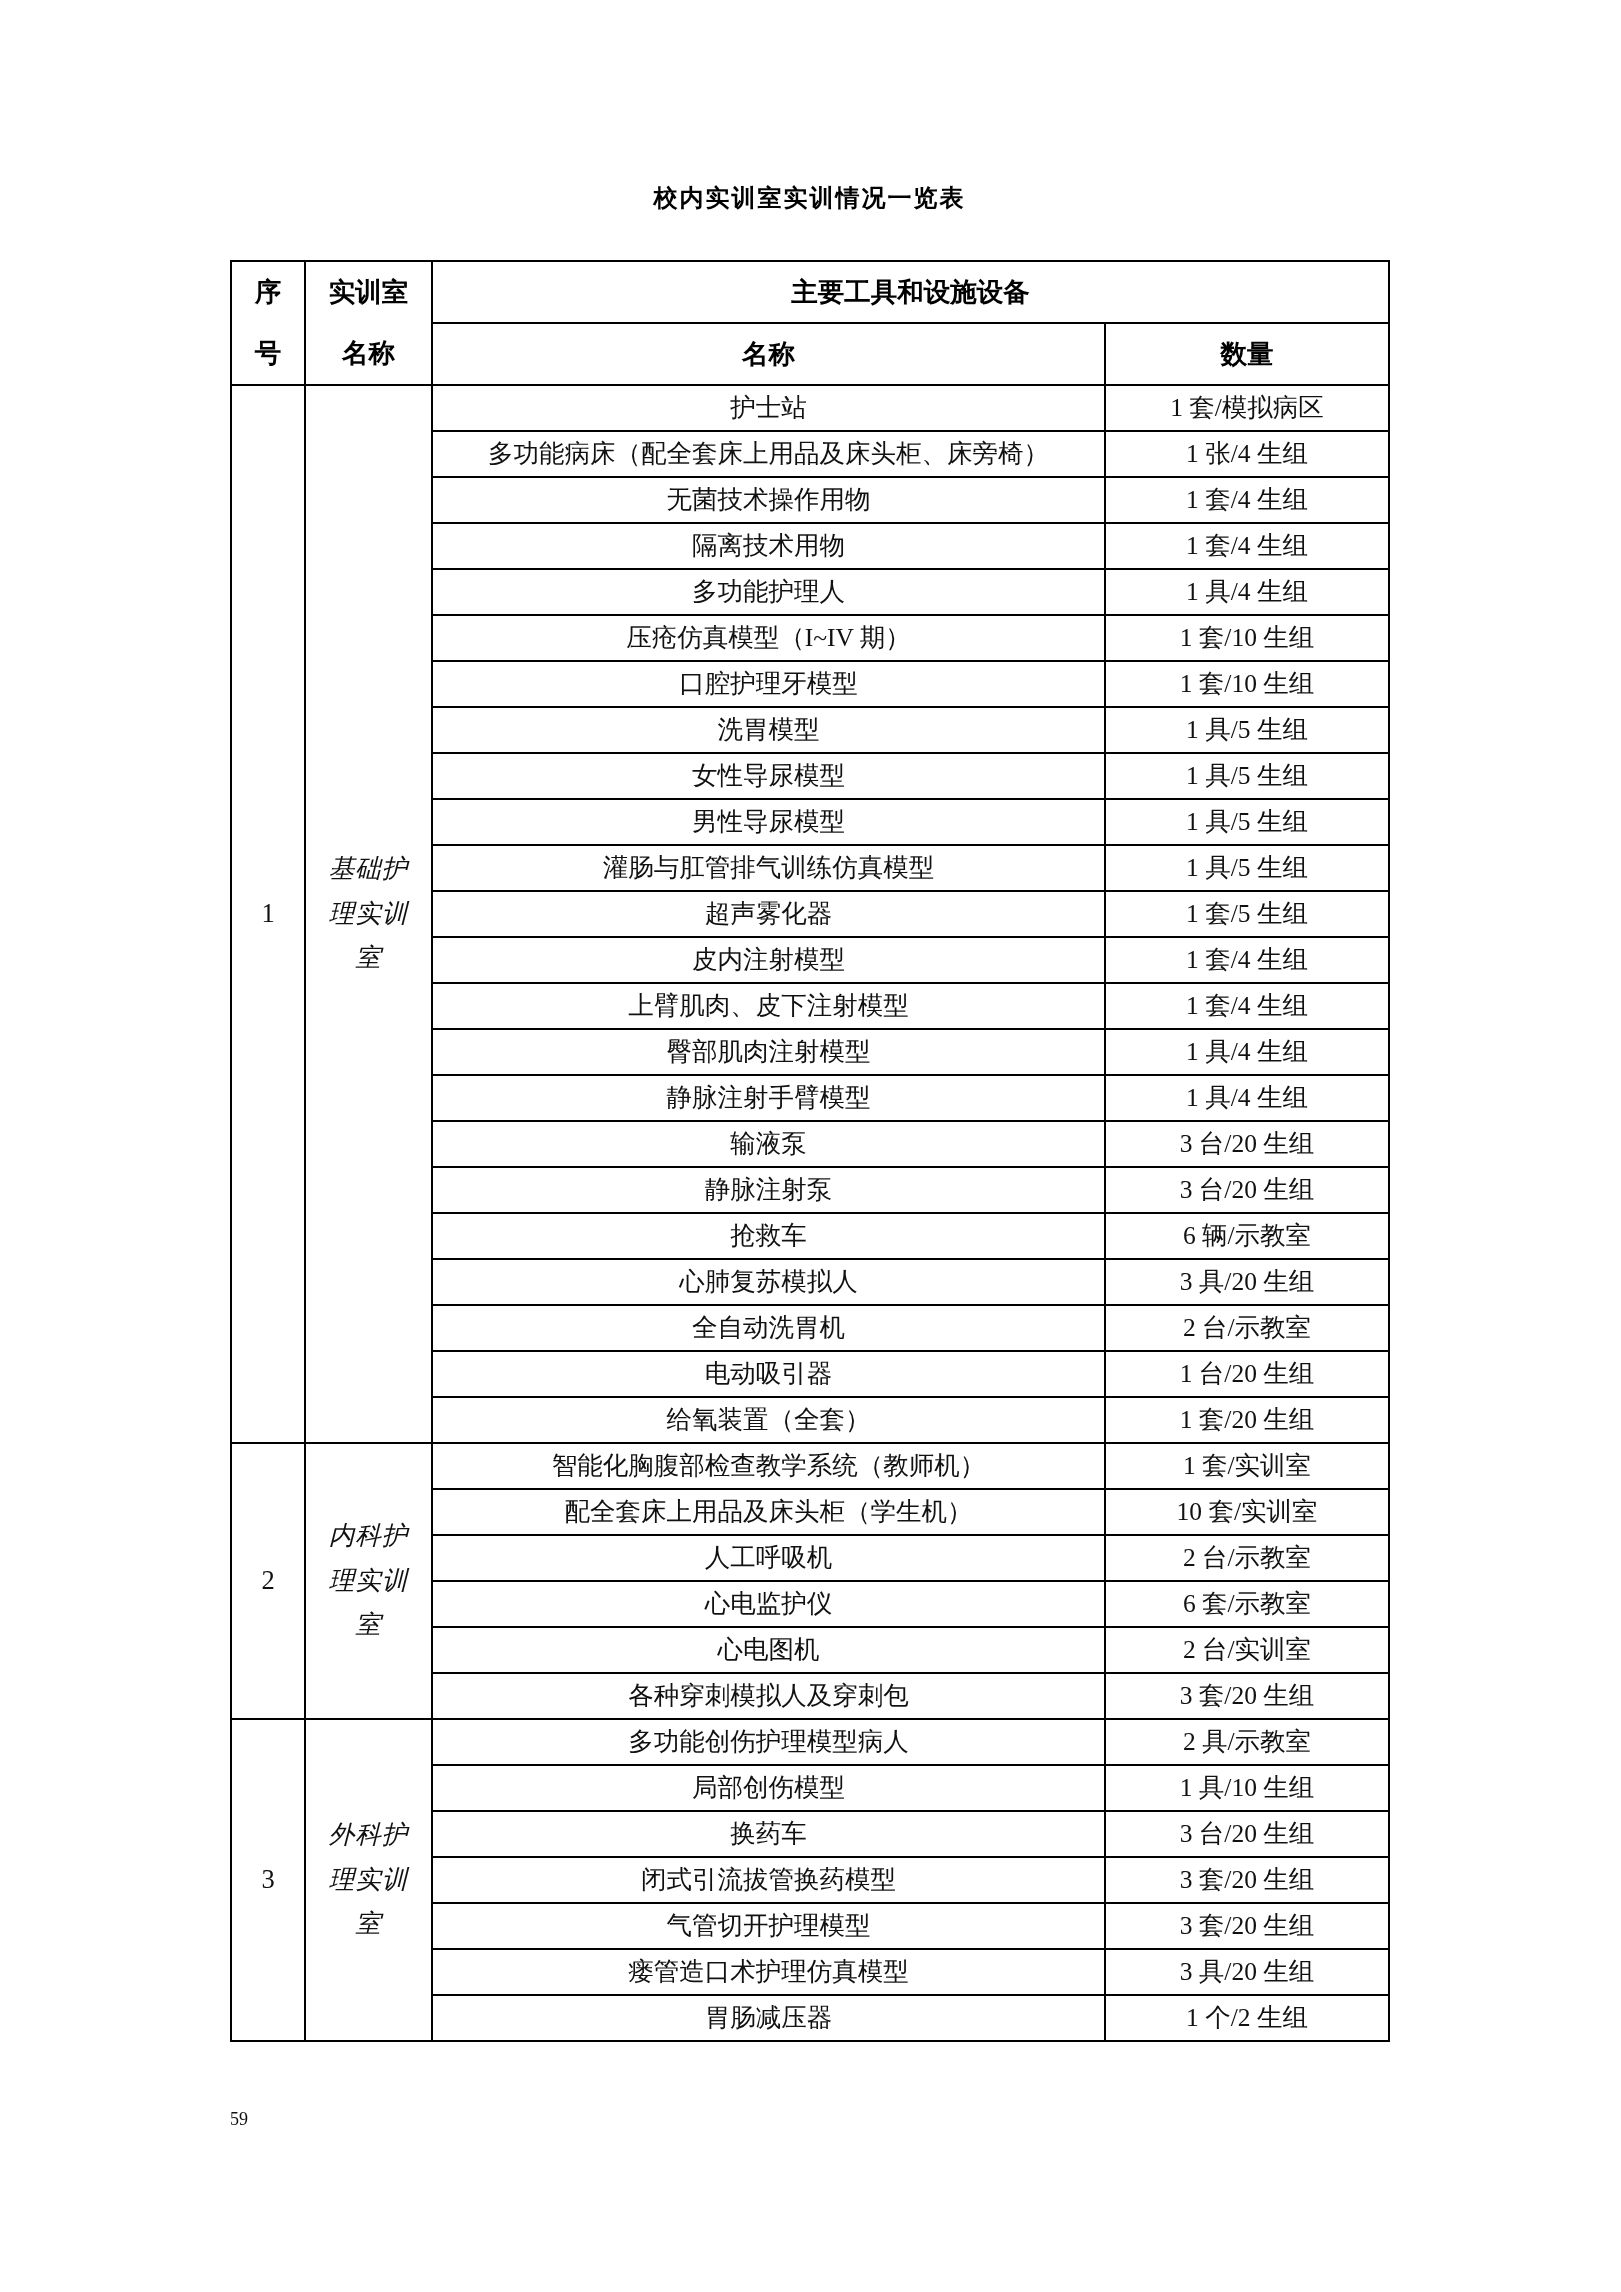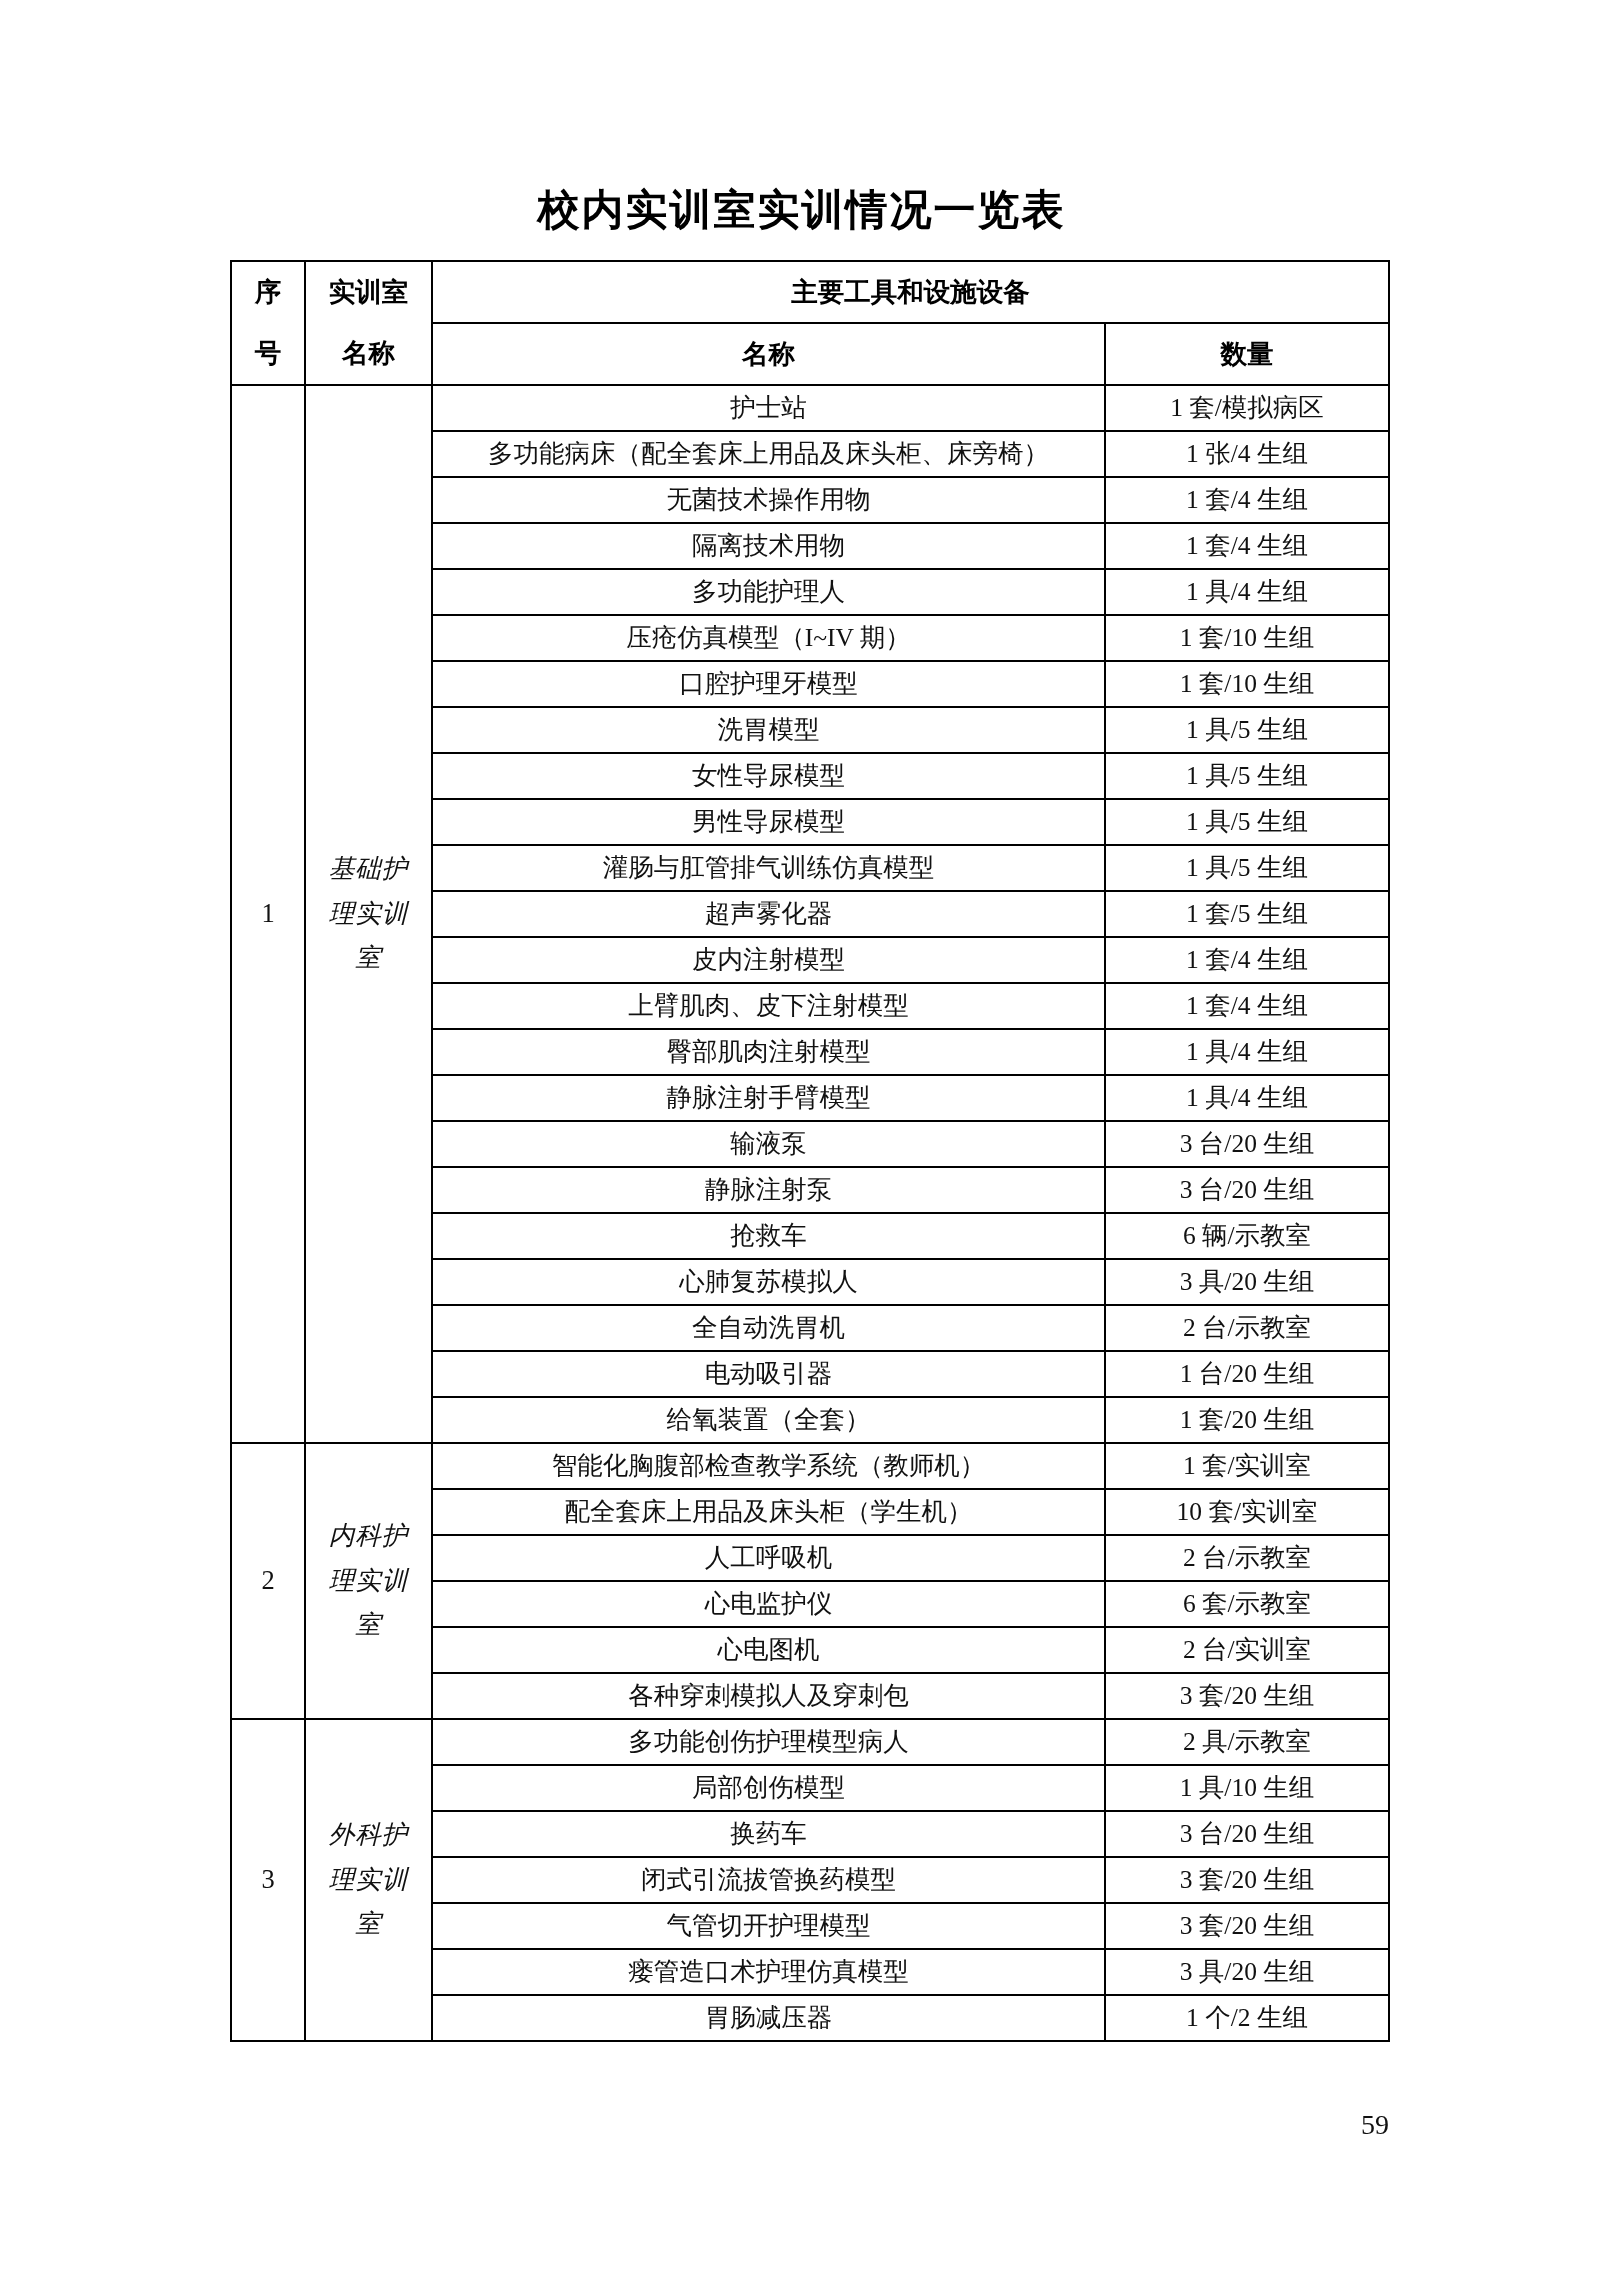--- a/index.html
+++ b/index.html
@@ -12,26 +12,26 @@
   .page {
     position: relative;
     width: 1621px;
     height: 2293px;
     background: #ffffff;
     overflow: hidden;
   }
   .doc-title {
     position: absolute;
     top: 182px;
-    left: 222px;
+    left: 230px;
     width: 1159px;
     text-align: center;
     font-family: "Liberation Sans", sans-serif;
     font-weight: bold;
-    font-size: 42px;
+    font-size: 24px;
     letter-spacing: 2px;
     color: #000000;
   }
   table.main-table {
     position: absolute;
     top: 260px;
     left: 230px;
     width: 1159px;
     border-collapse: collapse;
     table-layout: fixed;
@@ -63,22 +63,22 @@
     letter-spacing: 1px;
     font-style: italic;
   }
   td.index-cell { font-size: 26.5px; }
   td.name-cell, td.qty-cell { padding: 0 5.9px; }
   .page-number {
     position: absolute;
     top: 2109px;
     left: 230px;
     width: 1159px;
-    text-align: right;
-    font-size: 28px;
+    text-align: left;
+    font-size: 18px;
     color: #111111;
   }
 </style>
 </head>
 <body>
 
 <div class="page">
 
   <div class="doc-title">校内实训室实训情况一览表</div>
 

